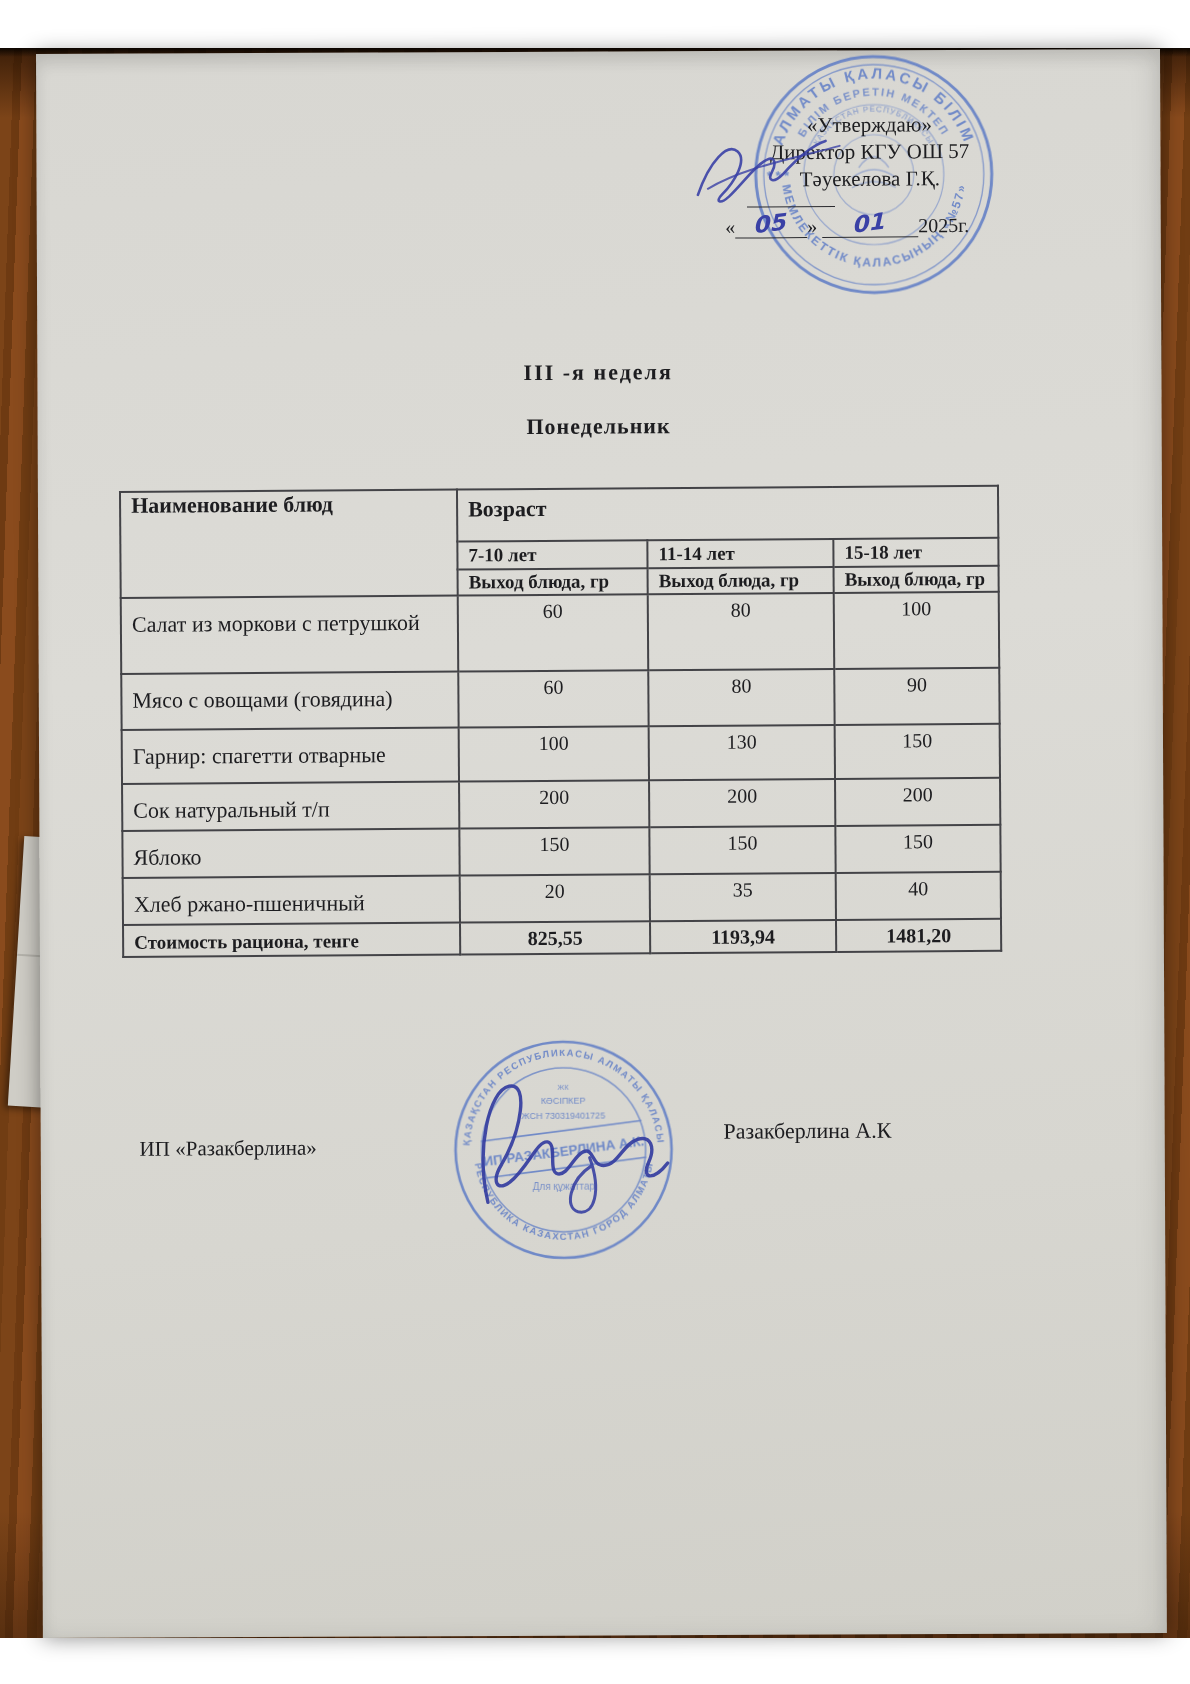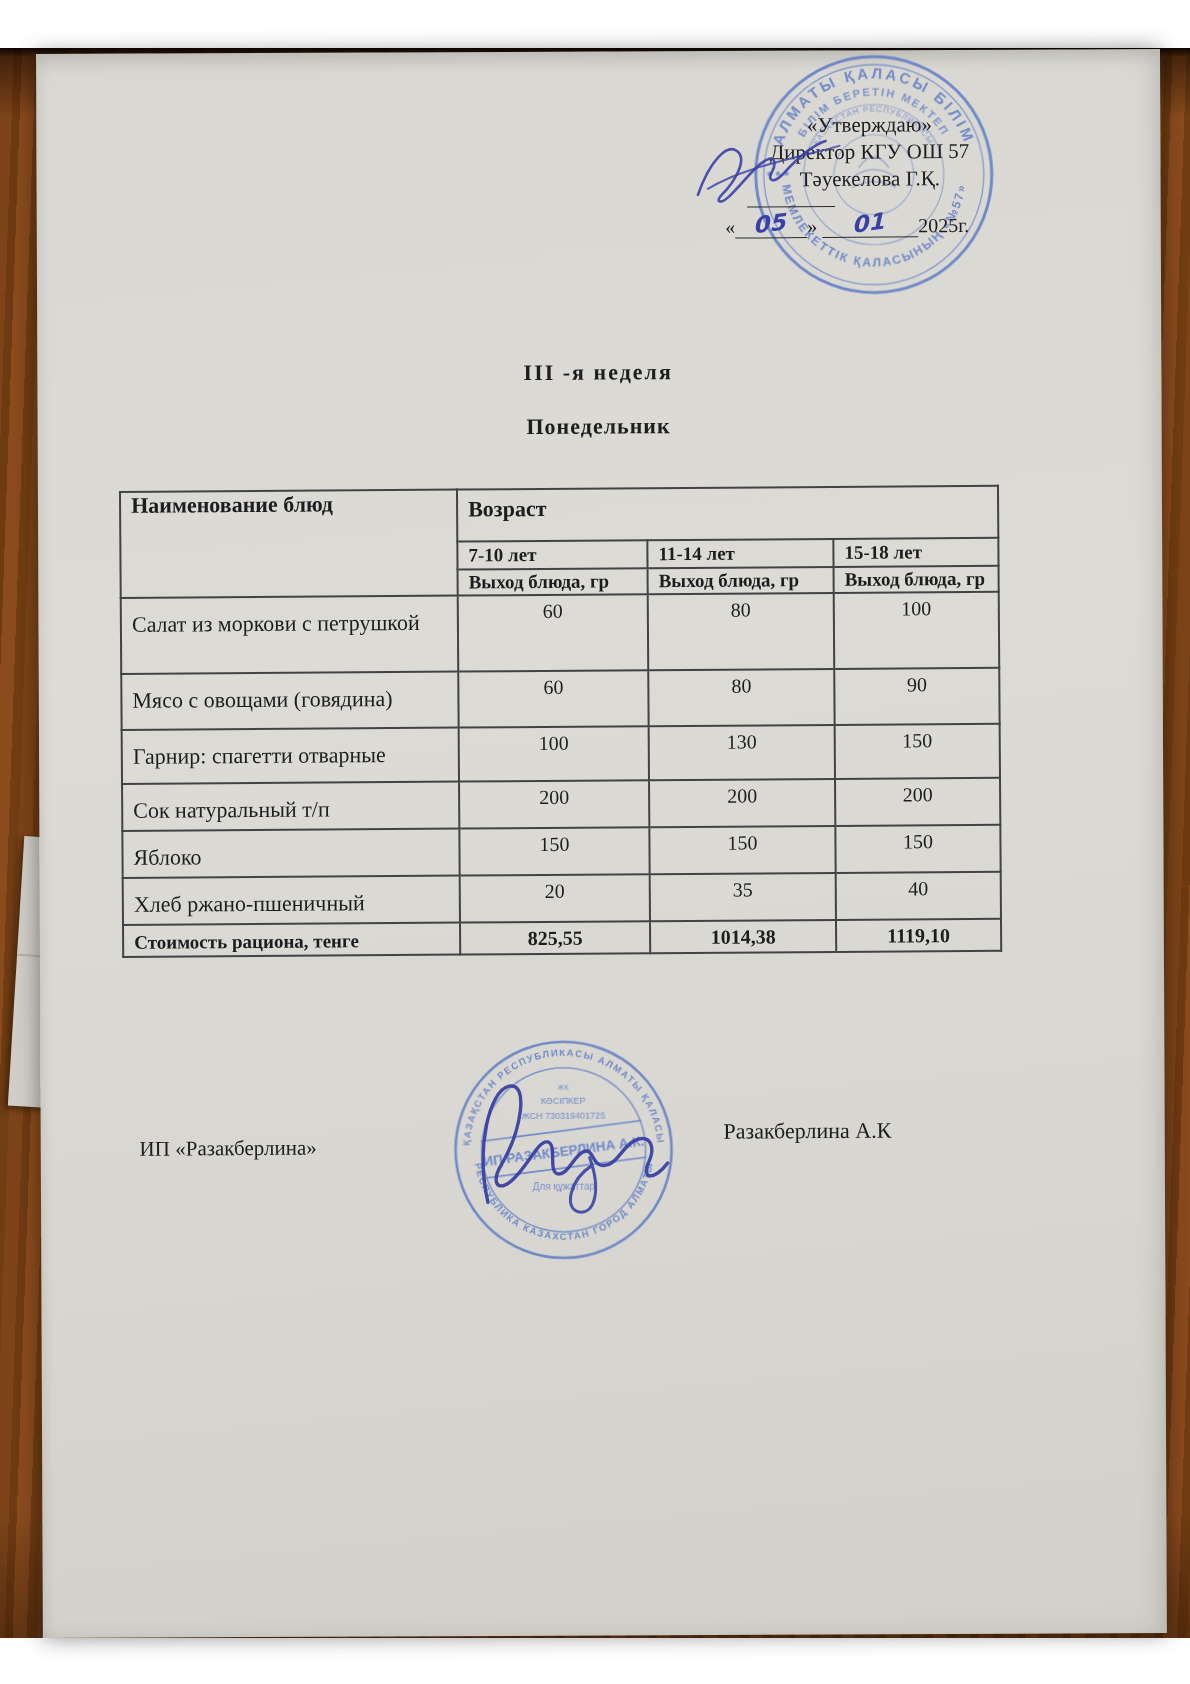--- a/index.html
+++ b/index.html
@@ -195,22 +195,22 @@
         </tr>
         <tr class="r6">
           <td class="dish">Хлеб ржано-пшеничный</td>
           <td class="val">20</td>
           <td class="val">35</td>
           <td class="val">40</td>
         </tr>
         <tr class="total">
           <td class="dish">Стоимость рациона, тенге</td>
           <td class="val">825,55</td>
-          <td class="val">1014,38</td>
-          <td class="val">1119,10</td>
+          <td class="val">1193,94</td>
+          <td class="val">1481,20</td>
         </tr>
       </tbody>
         </table>
 
       <svg class="stamp-company" viewBox="0 0 230 230">
         <defs>
           <path id="carcT" d="M 21,115 A 94,94 0 0 1 209,115"></path>
           <path id="carcB" d="M 25,115 A 90,90 0 0 0 205,115"></path>
         </defs>
         <circle class="stampstroke" cx="115" cy="115" r="108" stroke-width="2.6"></circle>

